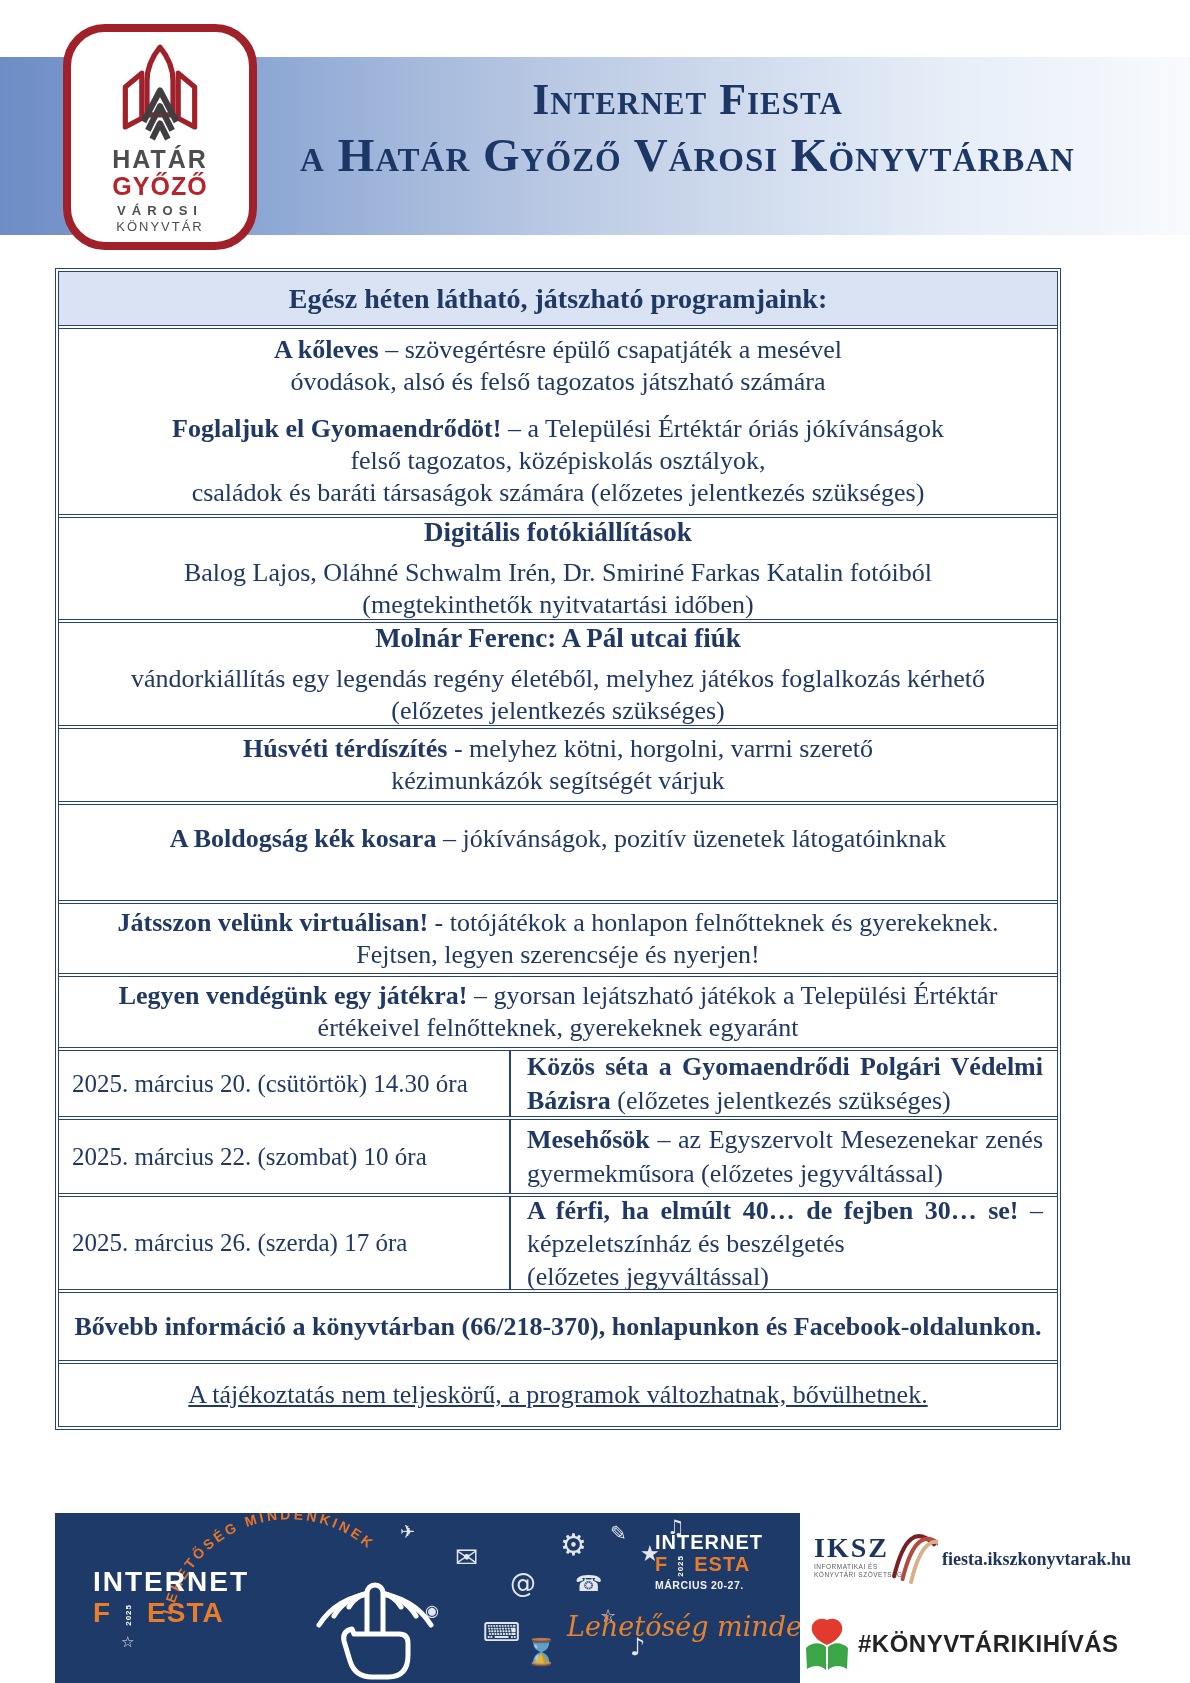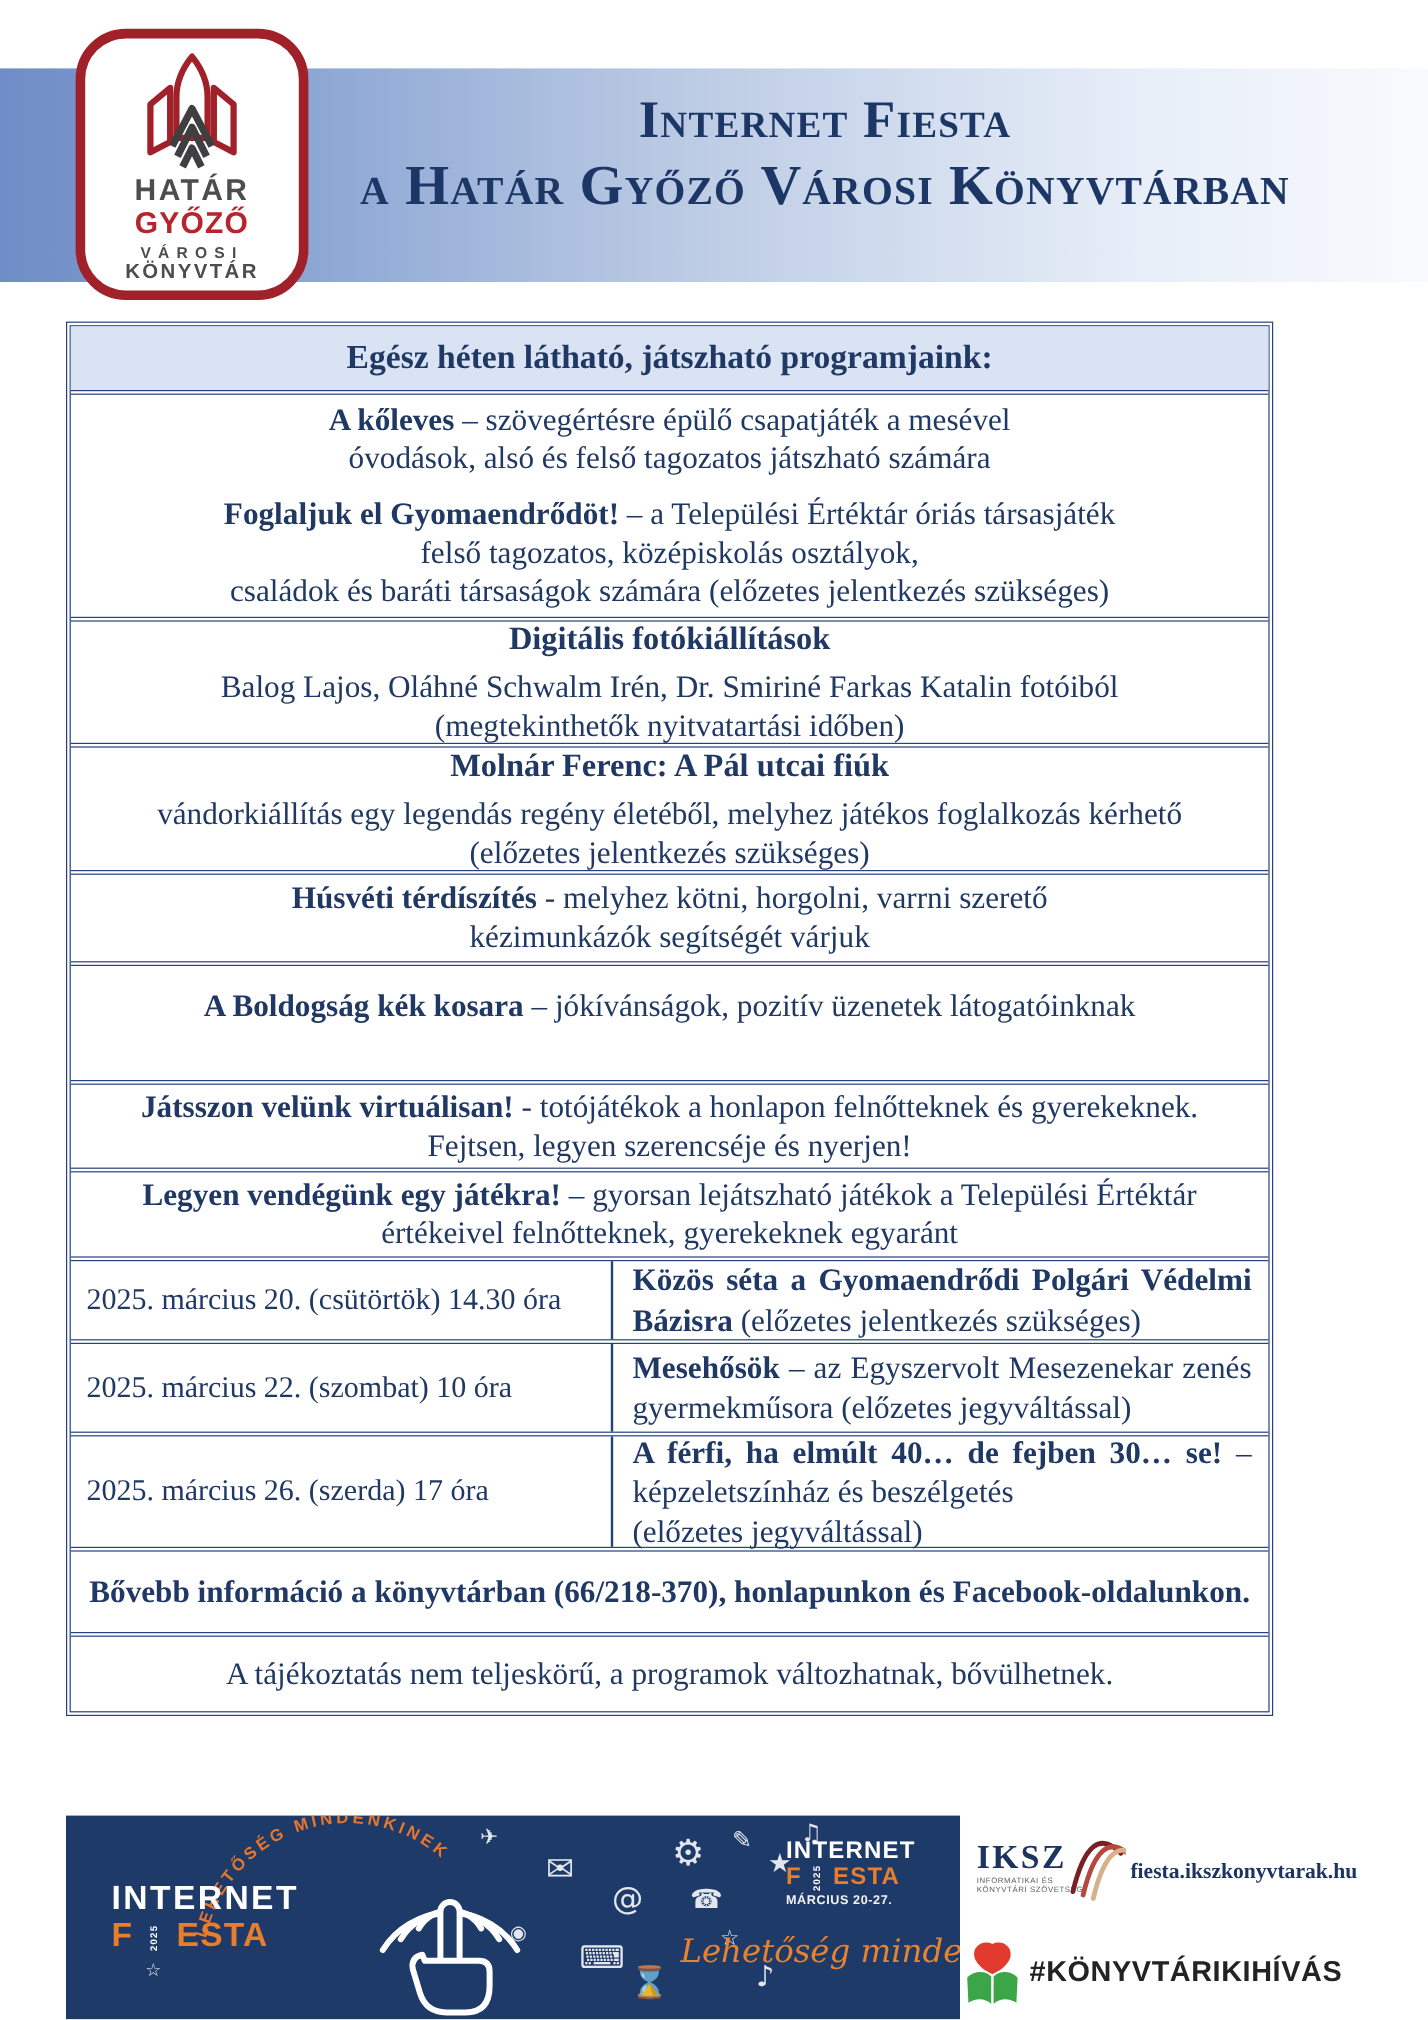--- a/index.html
+++ b/index.html
@@ -15,21 +15,21 @@
   .title-l2{font-size:47px;line-height:58px;letter-spacing:1px;}
 
   
   .liblogo{position:absolute;left:63px;top:24px;width:178px;height:210px;background:#fff;
         border:8px solid #a02129;border-radius:42px;display:flex;flex-direction:column;
         align-items:center;z-index:5;font-family:"Liberation Sans",sans-serif;}
   .liblogo svg{margin-top:10px;}
   .lib-t1{font-size:25px;font-weight:bold;color:#4d4d4f;letter-spacing:2px;line-height:27px;}
   .lib-t2{font-size:25px;font-weight:bold;color:#b6252b;letter-spacing:1px;line-height:27px;}
   .lib-t3{font-size:13px;font-weight:bold;color:#4d4d4f;letter-spacing:6px;line-height:17px;margin-top:2px;text-align:center;}
-  .lib-t4{font-size:17px;font-weight:bold;color:#4d4d4f;letter-spacing:2px;line-height:16px;text-align:right;}
+  .lib-t4{font-size:13px;font-weight:normal;color:#4d4d4f;letter-spacing:2px;line-height:16px;text-align:right;}
 
   
   .tbl{position:absolute;left:55px;top:268px;width:1006px;border:4px double #26427c;background:#fff;box-sizing:border-box;}
   .trow{border-top:4px double #26427c;display:flex;flex-direction:column;justify-content:center;
         align-items:center;text-align:center;font-size:26px;line-height:32px;box-sizing:border-box;}
   .trow:first-child{border-top:none;}
   .row-hdr{height:53px;background:#dae3f3;font-weight:bold;font-size:28px;}
   .rA{height:189px;} .rB{height:105px;} .rC{height:106px;} .rD{height:76px;}
   .rE{height:71px;} .rF{height:73px;margin-top:28px;} .rG{height:74px;}
   .pblock + .pblock{margin-top:15px;}
@@ -39,21 +39,21 @@
   .srow{flex-direction:row;align-items:stretch;text-align:left;}
   .rS1{height:69px;} .rS2{height:77px;} .rS3{height:96px;}
   .scell-date{width:450px;display:flex;align-items:center;padding-left:13px;box-sizing:border-box;
         font-size:25px;}
   .scell-desc{flex:1;border-left:2px solid #26427c;padding:6px 14px 6px 16px;display:flex;
         flex-direction:column;justify-content:center;box-sizing:border-box;}
   .just{margin:0;text-align:justify;line-height:34px;}
   .jline{text-align:justify;text-align-last:justify;line-height:33px;}
   .lline{line-height:33px;}
   .rInfo{height:71px;font-weight:bold;}
-  .rDisc{height:66px;}
+  .rDisc{height:66px;text-decoration:underline;}
 
   
   .banner{position:absolute;left:55px;top:1513px;width:1090px;height:170px;display:flex;}
   .banner-navy{position:relative;width:745px;height:170px;background:#1e3a68;overflow:hidden;}
   .doodle{position:absolute;color:rgba(255,255,255,.88);font-family:"DejaVu Sans",sans-serif;}
   .doodle:nth-of-type(1){left:400px;top:28px;font-size:28px;}
   .doodle:nth-of-type(2){left:455px;top:55px;font-size:26px;}
   .doodle:nth-of-type(3){left:505px;top:14px;font-size:30px;}
   .doodle:nth-of-type(4){left:428px;top:104px;font-size:26px;}
   .doodle:nth-of-type(5){left:585px;top:28px;font-size:22px;}
@@ -124,21 +124,21 @@
     <div class="trow row-hdr">
       <div>Egész héten látható, játszható programjaink:</div>
     </div>
 
     <div class="trow rA">
       <div class="pblock">
         <div class="pline"><b>A kőleves</b><span> – szövegértésre épülő csapatjáték a mesével</span></div>
         <div class="pline">óvodások, alsó és felső tagozatos játszható számára</div>
       </div>
       <div class="pblock">
-        <div class="pline"><b>Foglaljuk el Gyomaendrődöt!</b><span> – a Települési Értéktár óriás társasjáték</span></div>
+        <div class="pline"><b>Foglaljuk el Gyomaendrődöt!</b><span> – a Települési Értéktár óriás jókívánságok</span></div>
         <div class="pline">felső tagozatos, középiskolás osztályok,</div>
         <div class="pline">családok és baráti társaságok számára (előzetes jelentkezés szükséges)</div>
       </div>
     </div>
 
     <div class="trow rB">
       <div class="bhead">Digitális fotókiállítások</div>
       <div class="pline">Balog Lajos, Oláhné Schwalm Irén, Dr. Smiriné Farkas Katalin fotóiból</div>
       <div class="pline">(megtekinthetők nyitvatartási időben)</div>
     </div>

